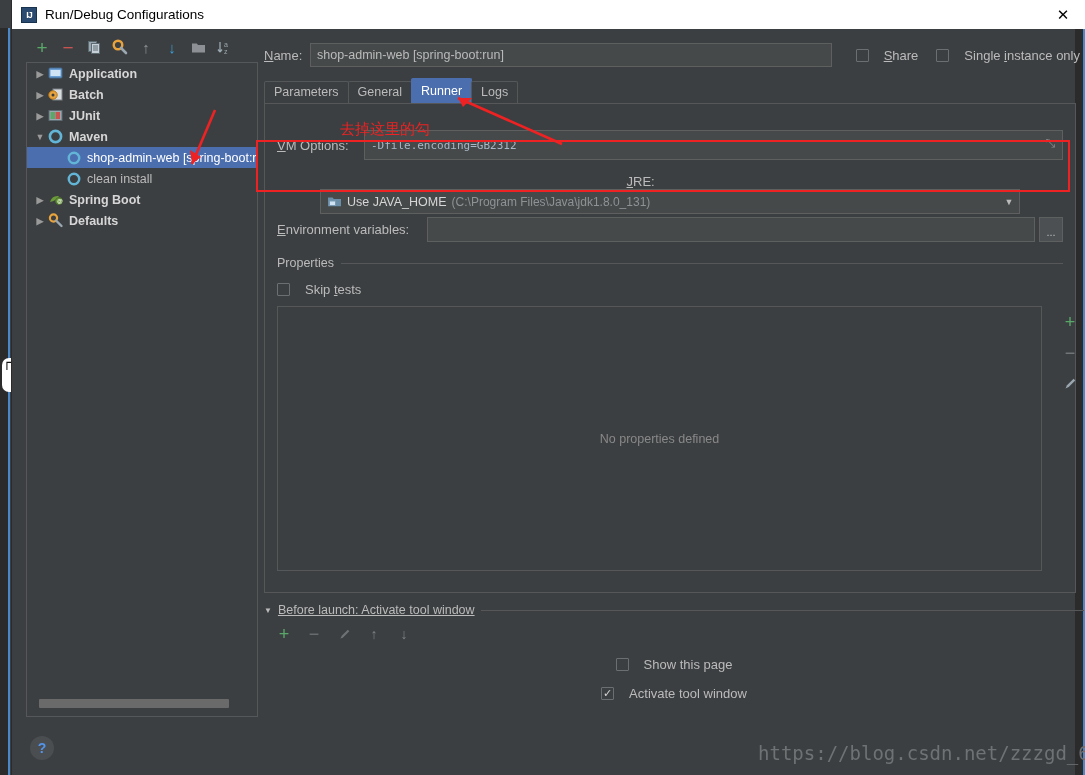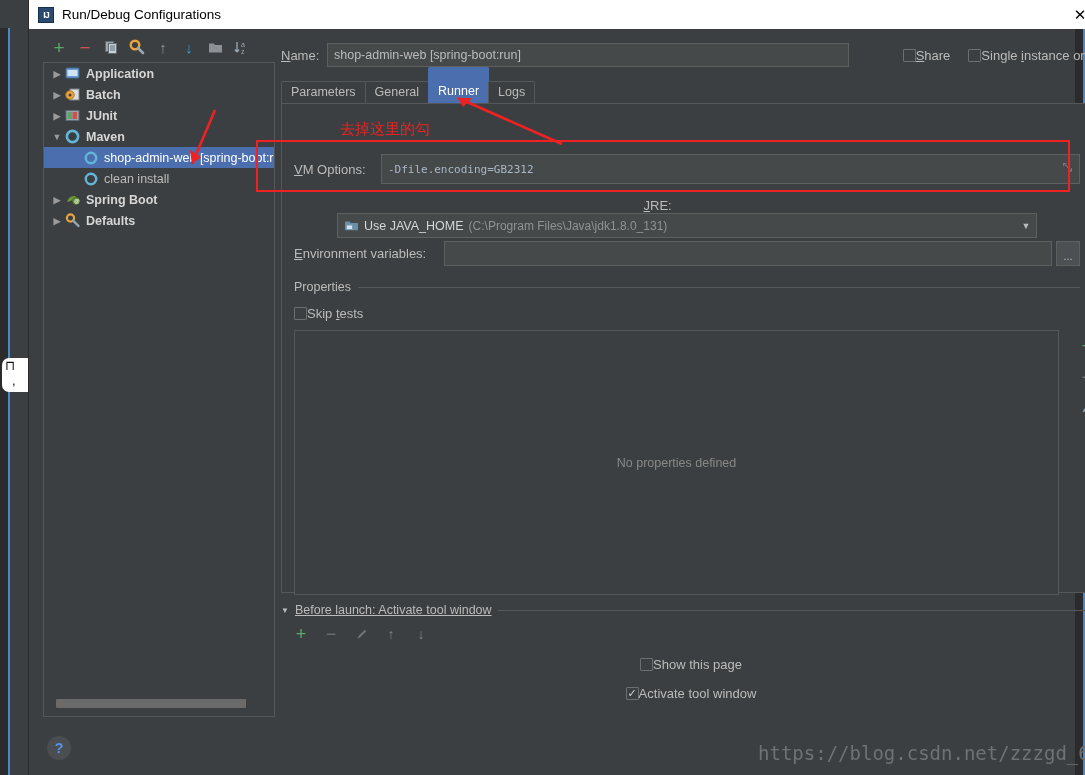--- a/index.html
+++ b/index.html
@@ -41,21 +41,21 @@
     position: absolute; left: 3px; top: 1px;
     font-size: 13px; color: #111; line-height: 1;
   }
   .mascot .m-dot {
     position: absolute; left: 10px; top: 16px;
     font-size: 13px; color: #111; line-height: 1;
   }
 
   
   #dialog {
-    position: absolute; left: 28px; top: 0;
+    position: absolute; left: 11px; top: 0;
     width: 907px; height: 775px;
     background: #3c3f41;
     border-left: 1px solid #2b2b2b;
   }
   .titlebar {
     position: absolute; left: 0; top: 0;
     width: 1073px; height: 29px;
     background: #ffffff;
     display: flex; align-items: center;
   }
@@ -155,37 +155,37 @@
     width: 13px; height: 13px;
     border: 1px solid #6b6f71; background: #3c3f41;
     display: inline-flex; align-items: center; justify-content: center;
     flex: 0 0 13px;
     border-radius: 1px;
   }
   .cbx.on::after {
     content: "✓"; color: #d6d6d6; font-size: 11px; line-height: 1;
   }
   .cbx-wrap {
-    display: flex; align-items: center; gap: 0; cursor: pointer;
+    display: flex; align-items: center; gap: 15px; cursor: pointer;
   }
 
   
   .tabs { display: flex; align-items: flex-end; margin-top: 12px; height: 23px; }
   .tab {
     font-size: 12.5px; color: #bbbbbb;
     padding: 3px 9px 4px 9px;
     border: 1px solid #555759; border-bottom: none;
     background: #3c3f41; cursor: pointer;
     margin-right: -1px;
     border-radius: 2px 2px 0 0;
   }
   .tab.active {
     background: #4b6eaf; color: #ffffff;
     border-color: #4b6eaf;
-    padding-top: 16px; padding-bottom: 5px;
+    padding-top: 5px; padding-bottom: 5px;
     margin-top: -3px;
   }
   .tabpanel {
     border: 1px solid #555759;
     width: 812px; height: 490px;
     position: relative;
     background: #3c3f41;
     padding: 10px 12px 0 12px;
   }
 
@@ -497,21 +497,21 @@
       <div class="tabs">
         <div class="tab">Parameters</div>
         <div class="tab">General</div>
         <div class="tab active">Runner</div>
         <div class="tab">Logs</div>
       </div>
 
       <div class="tabpanel">
 
 
-        <div class="frm-row" style="margin-top:40px;">
+        <div class="frm-row" style="margin-top:16px;">
           <span class="lbl" style="width:87px;"><u>V</u>M Options:</span>
           <div class="txtfield" style="width:700px;height:30px;">
             <span class="mono">-Dfile.encoding=GB2312</span>
             <span class="expand-ico">⤢</span>
           </div>
         </div>
 
         <div class="frm-row" style="margin-top:14px;flex-direction:column;">
           <span class="lbl" style="width:87px;"><u>J</u>RE:</span>
           <div class="combo" style="width:700px;">

